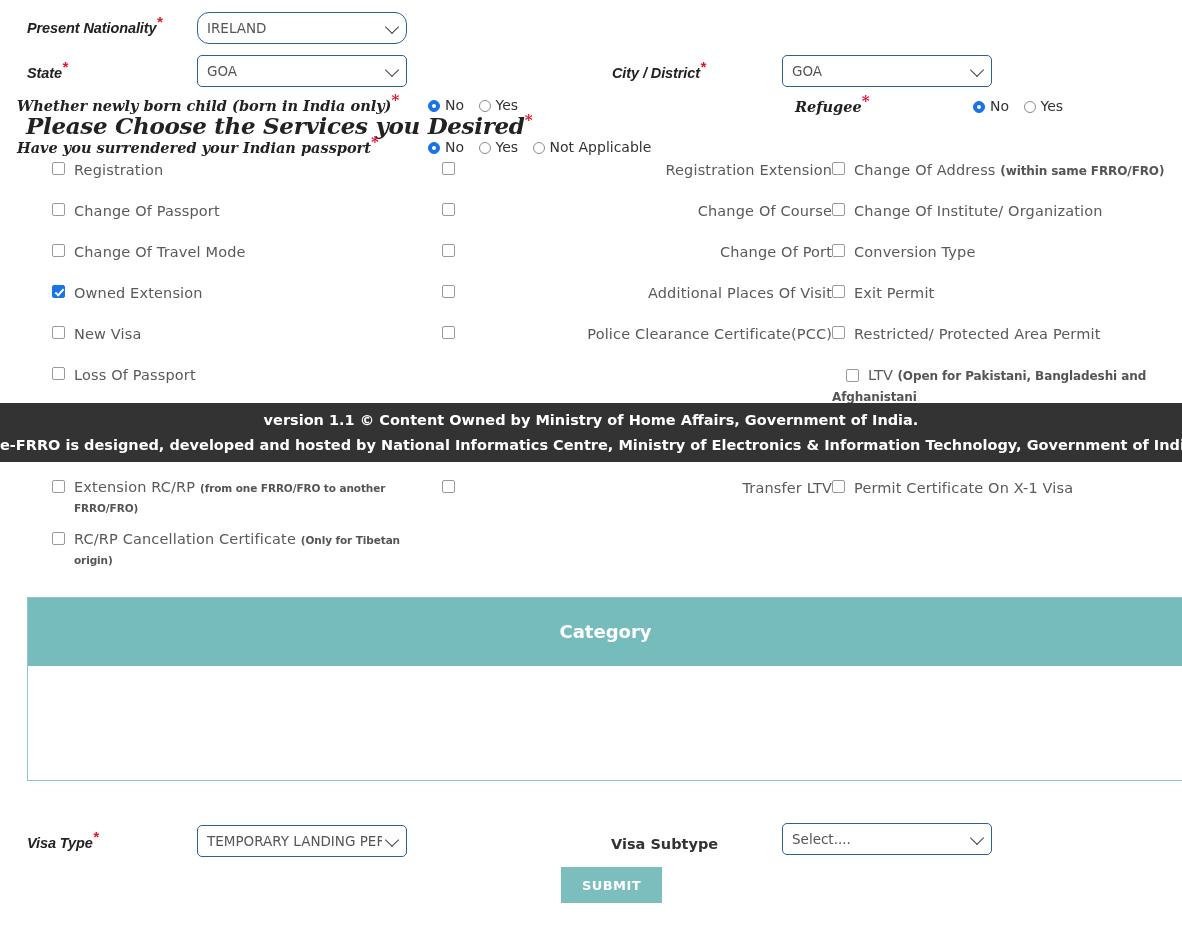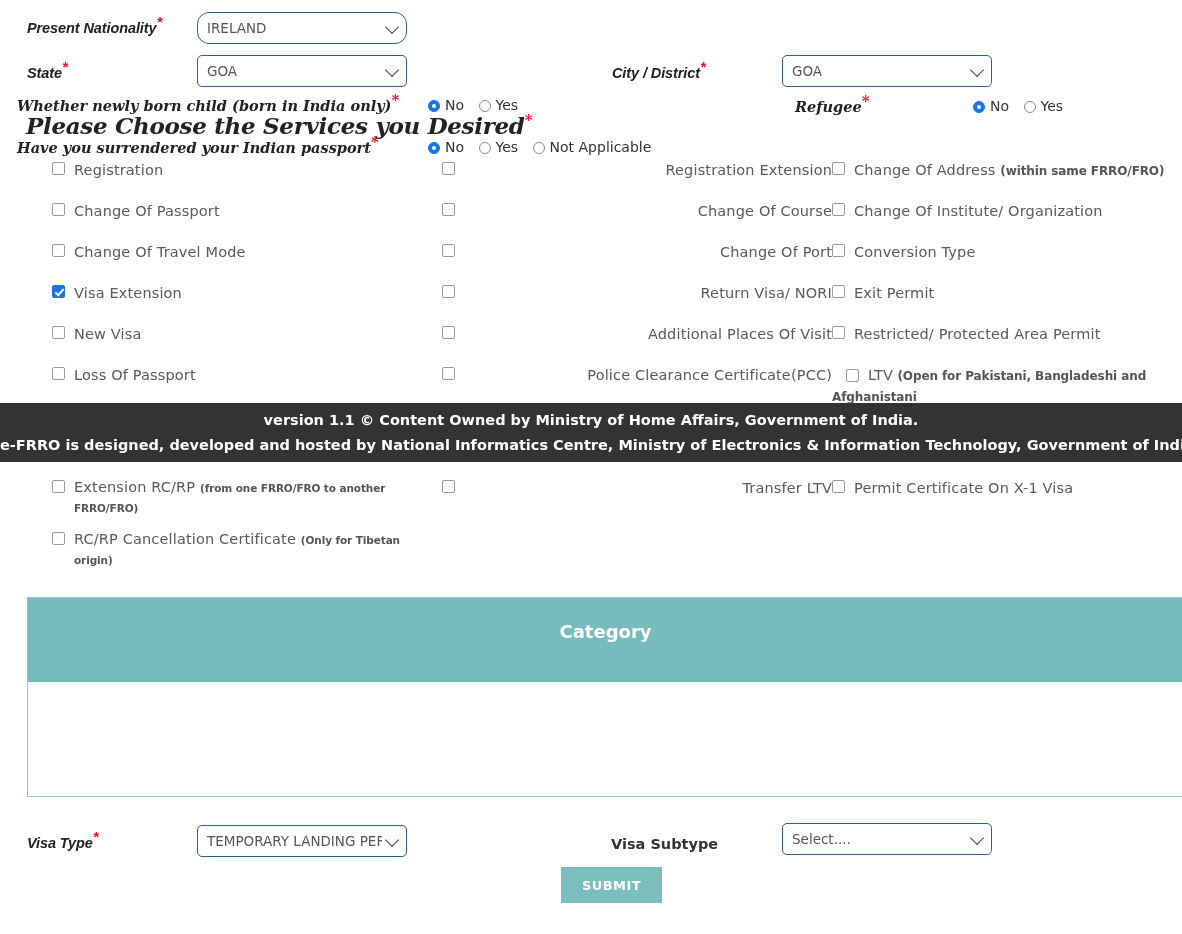--- a/index.html
+++ b/index.html
@@ -202,21 +202,21 @@
     left: 27px;
     top: 597px;
     width: 1190px;
     border: 1px solid #8cc6c6;
     background: #ffffff;
     box-sizing: border-box;
   }
   .cat-header {
     background: #76bcbc;
     color: #ffffff;
-    height: 84px;
+    height: 68px;
     line-height: 68px;
     text-align: center;
     font-size: 18px;
     font-weight: bold;
     width: 1155px;
   }
   .cat-body {
     position: relative;
     height: 114px;
   }
@@ -339,42 +339,39 @@
     <div class="svc-row">
         <label class="svc-item"><span class="cbx"></span><span>Registration</span></label>
       </div>
     <div class="svc-row">
         <label class="svc-item"><span class="cbx"></span><span>Change Of Passport</span></label>
       </div>
     <div class="svc-row">
         <label class="svc-item"><span class="cbx"></span><span>Change Of Travel Mode</span></label>
       </div>
     <div class="svc-row">
-        <label class="svc-item"><span class="cbx checked"></span><span>Visa Extension</span></label>
+        <label class="svc-item"><span class="cbx checked"></span><span>Owned Extension</span></label>
       </div>
     <div class="svc-row">
         <label class="svc-item"><span class="cbx"></span><span>New Visa</span></label>
       </div>
     <div class="svc-row">
         <label class="svc-item"><span class="cbx"></span><span>Loss Of Passport</span></label>
       </div>
   </div>
 
   <div class="svc-col col-2">
     <div class="svc-row">
         <label class="svc-item"><span class="cbx"></span><span>Registration Extension</span></label>
       </div>
     <div class="svc-row">
         <label class="svc-item"><span class="cbx"></span><span>Change Of Course</span></label>
       </div>
     <div class="svc-row">
         <label class="svc-item"><span class="cbx"></span><span>Change Of Port</span></label>
-      </div>
-    <div class="svc-row">
-        <label class="svc-item"><span class="cbx"></span><span>Return Visa/ NORI</span></label>
       </div>
     <div class="svc-row">
         <label class="svc-item"><span class="cbx"></span><span>Additional Places Of Visit</span></label>
       </div>
     <div class="svc-row">
         <label class="svc-item"><span class="cbx"></span><span>Police Clearance Certificate(PCC)</span></label>
       </div>
   </div>
 
   <div class="svc-col col-3">

